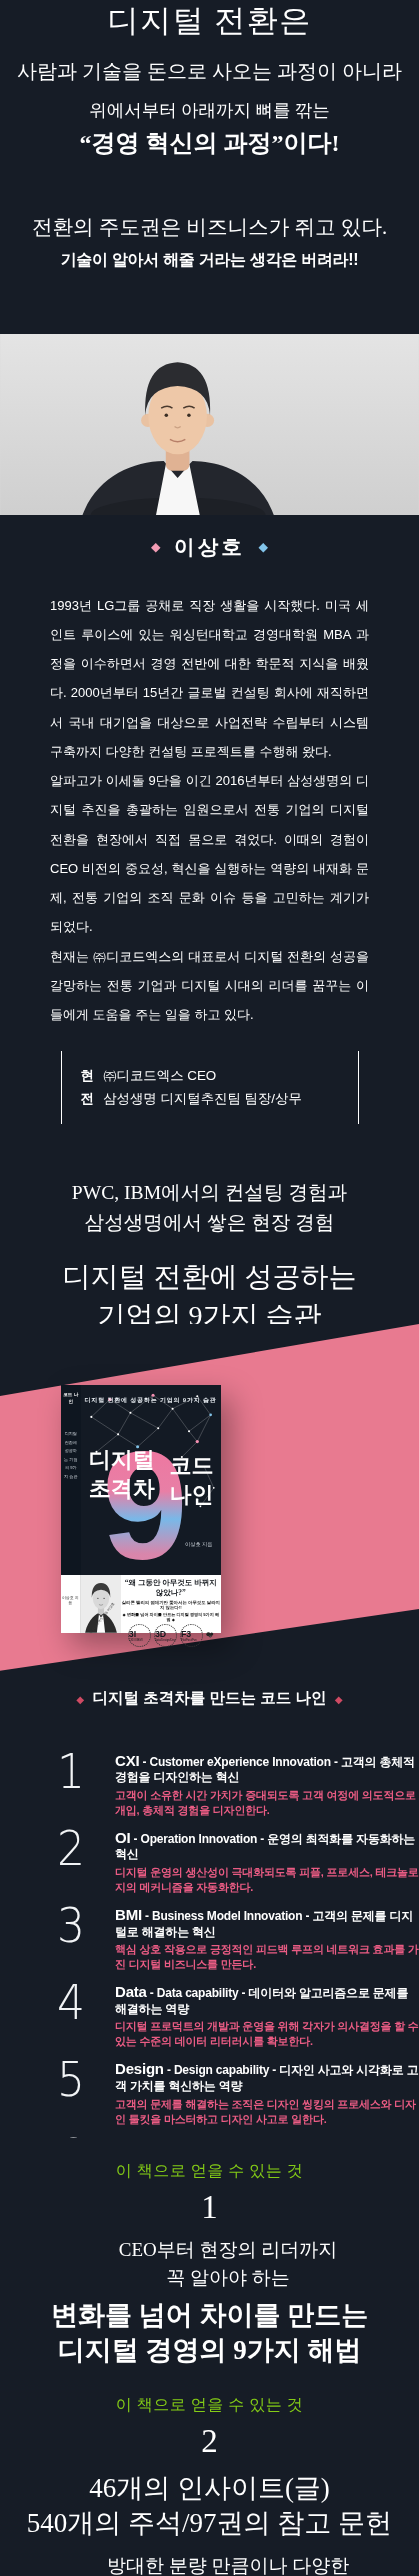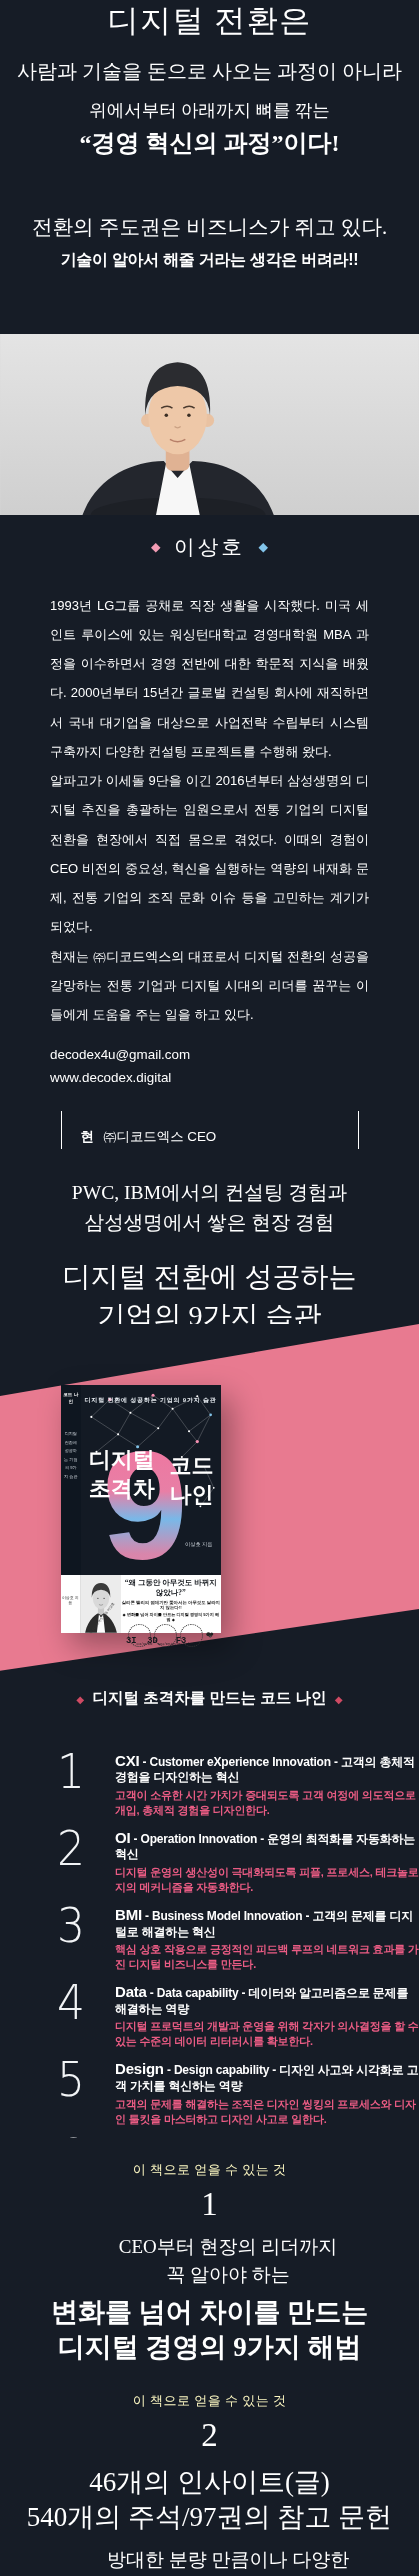--- a/index.html
+++ b/index.html
@@ -17,21 +17,21 @@
   .intro-t4{font-size:24px;font-weight:700;margin-bottom:54px;}
   .intro-t5{font-size:20.6px;margin-bottom:9.3px;}
   .intro-t6{font-size:16px;font-weight:700;letter-spacing:-0.3px;}
 
   
   #sec-photo{height:181px;background:#d9d9d9;}
 
   
   #sec-author{height:634px;}
   .name-row{display:flex;justify-content:center;align-items:center;gap:13.4px;margin-top:17.5px;}
-  .name-row .nm{font-size:20.6px;font-weight:400;letter-spacing:3.1px;}
+  .name-row .nm{font-size:20.6px;font-weight:700;letter-spacing:3.1px;}
   .d-pink{color:#f29cb4;font-size:12.4px;}
   .d-blue{color:#82c4ea;font-size:12.4px;}
   .d-red{color:#cf4a63;font-size:10.3px;}
   .bio{width:319px;margin:30px auto 0 50px;font-size:13px;line-height:2.25;text-align:justify;}
   .bio p{margin:0;}
   .contact{margin:13.4px 0 0 50px;font-size:13.4px;line-height:1.75;}
   .career{position:relative;width:298px;margin:21.6px 0 0 61px;border-left:1px solid #fff;
           border-right:1px solid #fff;padding:13.4px 5.2px 13.4px 18.5px;box-sizing:border-box;}
   .career .row{font-size:13.4px;line-height:1.73;white-space:nowrap;}
   .career .pfx{font-weight:700;margin-right:9.3px;}
@@ -63,38 +63,38 @@
               font-size:3.9px;text-align:center;padding-top:19.6px;color:#222;}
   .band-photo{position:relative;width:40px;height:58px;background:#e9e9e9;}
   .band-cap{position:absolute;right:-1px;bottom:13.4px;font-size:3.3px;color:#333;
             transform:rotate(-52deg);white-space:nowrap;}
   .band-main{flex:1;text-align:center;padding-top:3.1px;}
   .band-quote{font-family:"Liberation Serif","DejaVu Serif",serif;font-size:7.5px;font-weight:700;}
   .band-sub1{font-size:4.4px;font-weight:700;margin-top:1.5px;color:#222;}
   .band-sub2{font-size:4.1px;font-weight:700;margin-top:2.1px;color:#111;}
   .badges{display:flex;justify-content:center;align-items:center;gap:3.1px;margin-top:2.6px;}
   .badge{width:23px;height:23px;border:1px dotted #333;border-radius:50%;box-sizing:border-box;
-         display:flex;flex-direction:row;justify-content:center;align-items:flex-end;font-family:Liberation Mono, monospace;}
+         display:flex;flex-direction:column;justify-content:center;align-items:flex-start;}
   .badge .bb{font-size:8.8px;font-weight:700;line-height:1;}
   .badge .bs{font-size:2.7px;margin-top:0.5px;}
   .code9-header{position:absolute;bottom:21.6px;width:100%;display:flex;justify-content:center;
                 align-items:center;gap:8.2px;font-size:15.5px;font-weight:700;}
 
   
   #sec-code9{height:407px;padding-top:20.6px;box-sizing:border-box;}
   .c9-item{display:grid;grid-template-columns:58px 1fr;margin-left:57px;margin-bottom:10.8px;align-items:start;}
   .c9-num{font-size:44px;line-height:0.82;font-weight:200;transform:scaleY(1.08);transform-origin:top left;
           font-family:"DejaVu Sans",sans-serif;color:#f2f4f6;}
   .c9-title{font-size:12px;font-weight:700;line-height:1.25;letter-spacing:-0.2px;}
   .c9-title .code{font-size:15px;}
   .c9-desc{font-size:11px;font-weight:700;color:#ea5c84;margin-top:2.6px;letter-spacing:-0.2px;}
 
   
   #sec-benefits{height:850px;padding-top:23px;box-sizing:border-box;text-align:center;}
-  .bn-label{font-size:13px;color:#fef9c3;letter-spacing:0.5px;}
+  .bn-label{font-size:16px;color:#84cc16;letter-spacing:0.5px;}
   .bn-num{font-size:33px;margin:7.2px 0 10.3px;}
   .bn-line{font-size:19px;line-height:1.45;margin-left:37px;}
   .bn-big{font-size:27px;font-weight:700;line-height:1.32;margin-top:6.2px;}
   .bn-big-reg{font-size:27px;line-height:1.32;margin-top:4.1px;}
   #bn2{margin-top:26px;}
 </style>
 </head>
 <body>
 
 <div id="page">
@@ -137,24 +137,20 @@
   <div class="sec" id="sec-author">
     <div class="name-row">
       <span class="d-pink">◆</span>
       <span class="nm">이상호</span>
       <span class="d-blue">◆</span>
     </div>
     <div class="bio">
       <p>1993년 LG그룹 공채로 직장 생활을 시작했다. 미국 세인트 루이스에 있는 워싱턴대학교 경영대학원 MBA 과정을 이수하면서 경영 전반에 대한 학문적 지식을 배웠다. 2000년부터 15년간 글로벌 컨설팅 회사에 재직하면서 국내 대기업을 대상으로 사업전략 수립부터 시스템 구축까지 다양한 컨설팅 프로젝트를 수행해 왔다.</p>
       <p>알파고가 이세돌 9단을 이긴 2016년부터 삼성생명의 디지털 추진을 총괄하는 임원으로서 전통 기업의 디지털 전환을 현장에서 직접 몸으로 겪었다. 이때의 경험이 CEO 비전의 중요성, 혁신을 실행하는 역량의 내재화 문제, 전통 기업의 조직 문화 이슈 등을 고민하는 계기가 되었다.</p>
       <p>현재는 ㈜디코드엑스의 대표로서 디지털 전환의 성공을 갈망하는 전통 기업과 디지털 시대의 리더를 꿈꾸는 이들에게 도움을 주는 일을 하고 있다.</p>
-    </div>
-    <div class="contact">
-      <div>decodex4u@gmail.com</div>
-      <div>www.decodex.digital</div>
     </div>
     <div class="career">
       <div class="row"><span class="pfx">현</span><span>㈜디코드엑스 CEO</span></div>
       <div class="row"><span class="pfx">전</span><span>삼성생명 디지털추진팀 팀장/상무</span></div>
 
     </div>
   </div>
 
   <div class="sec center" id="sec-pitch">
     <div class="serif pitch-s">PWC, IBM에서의 컨설팅 경험과</div>

